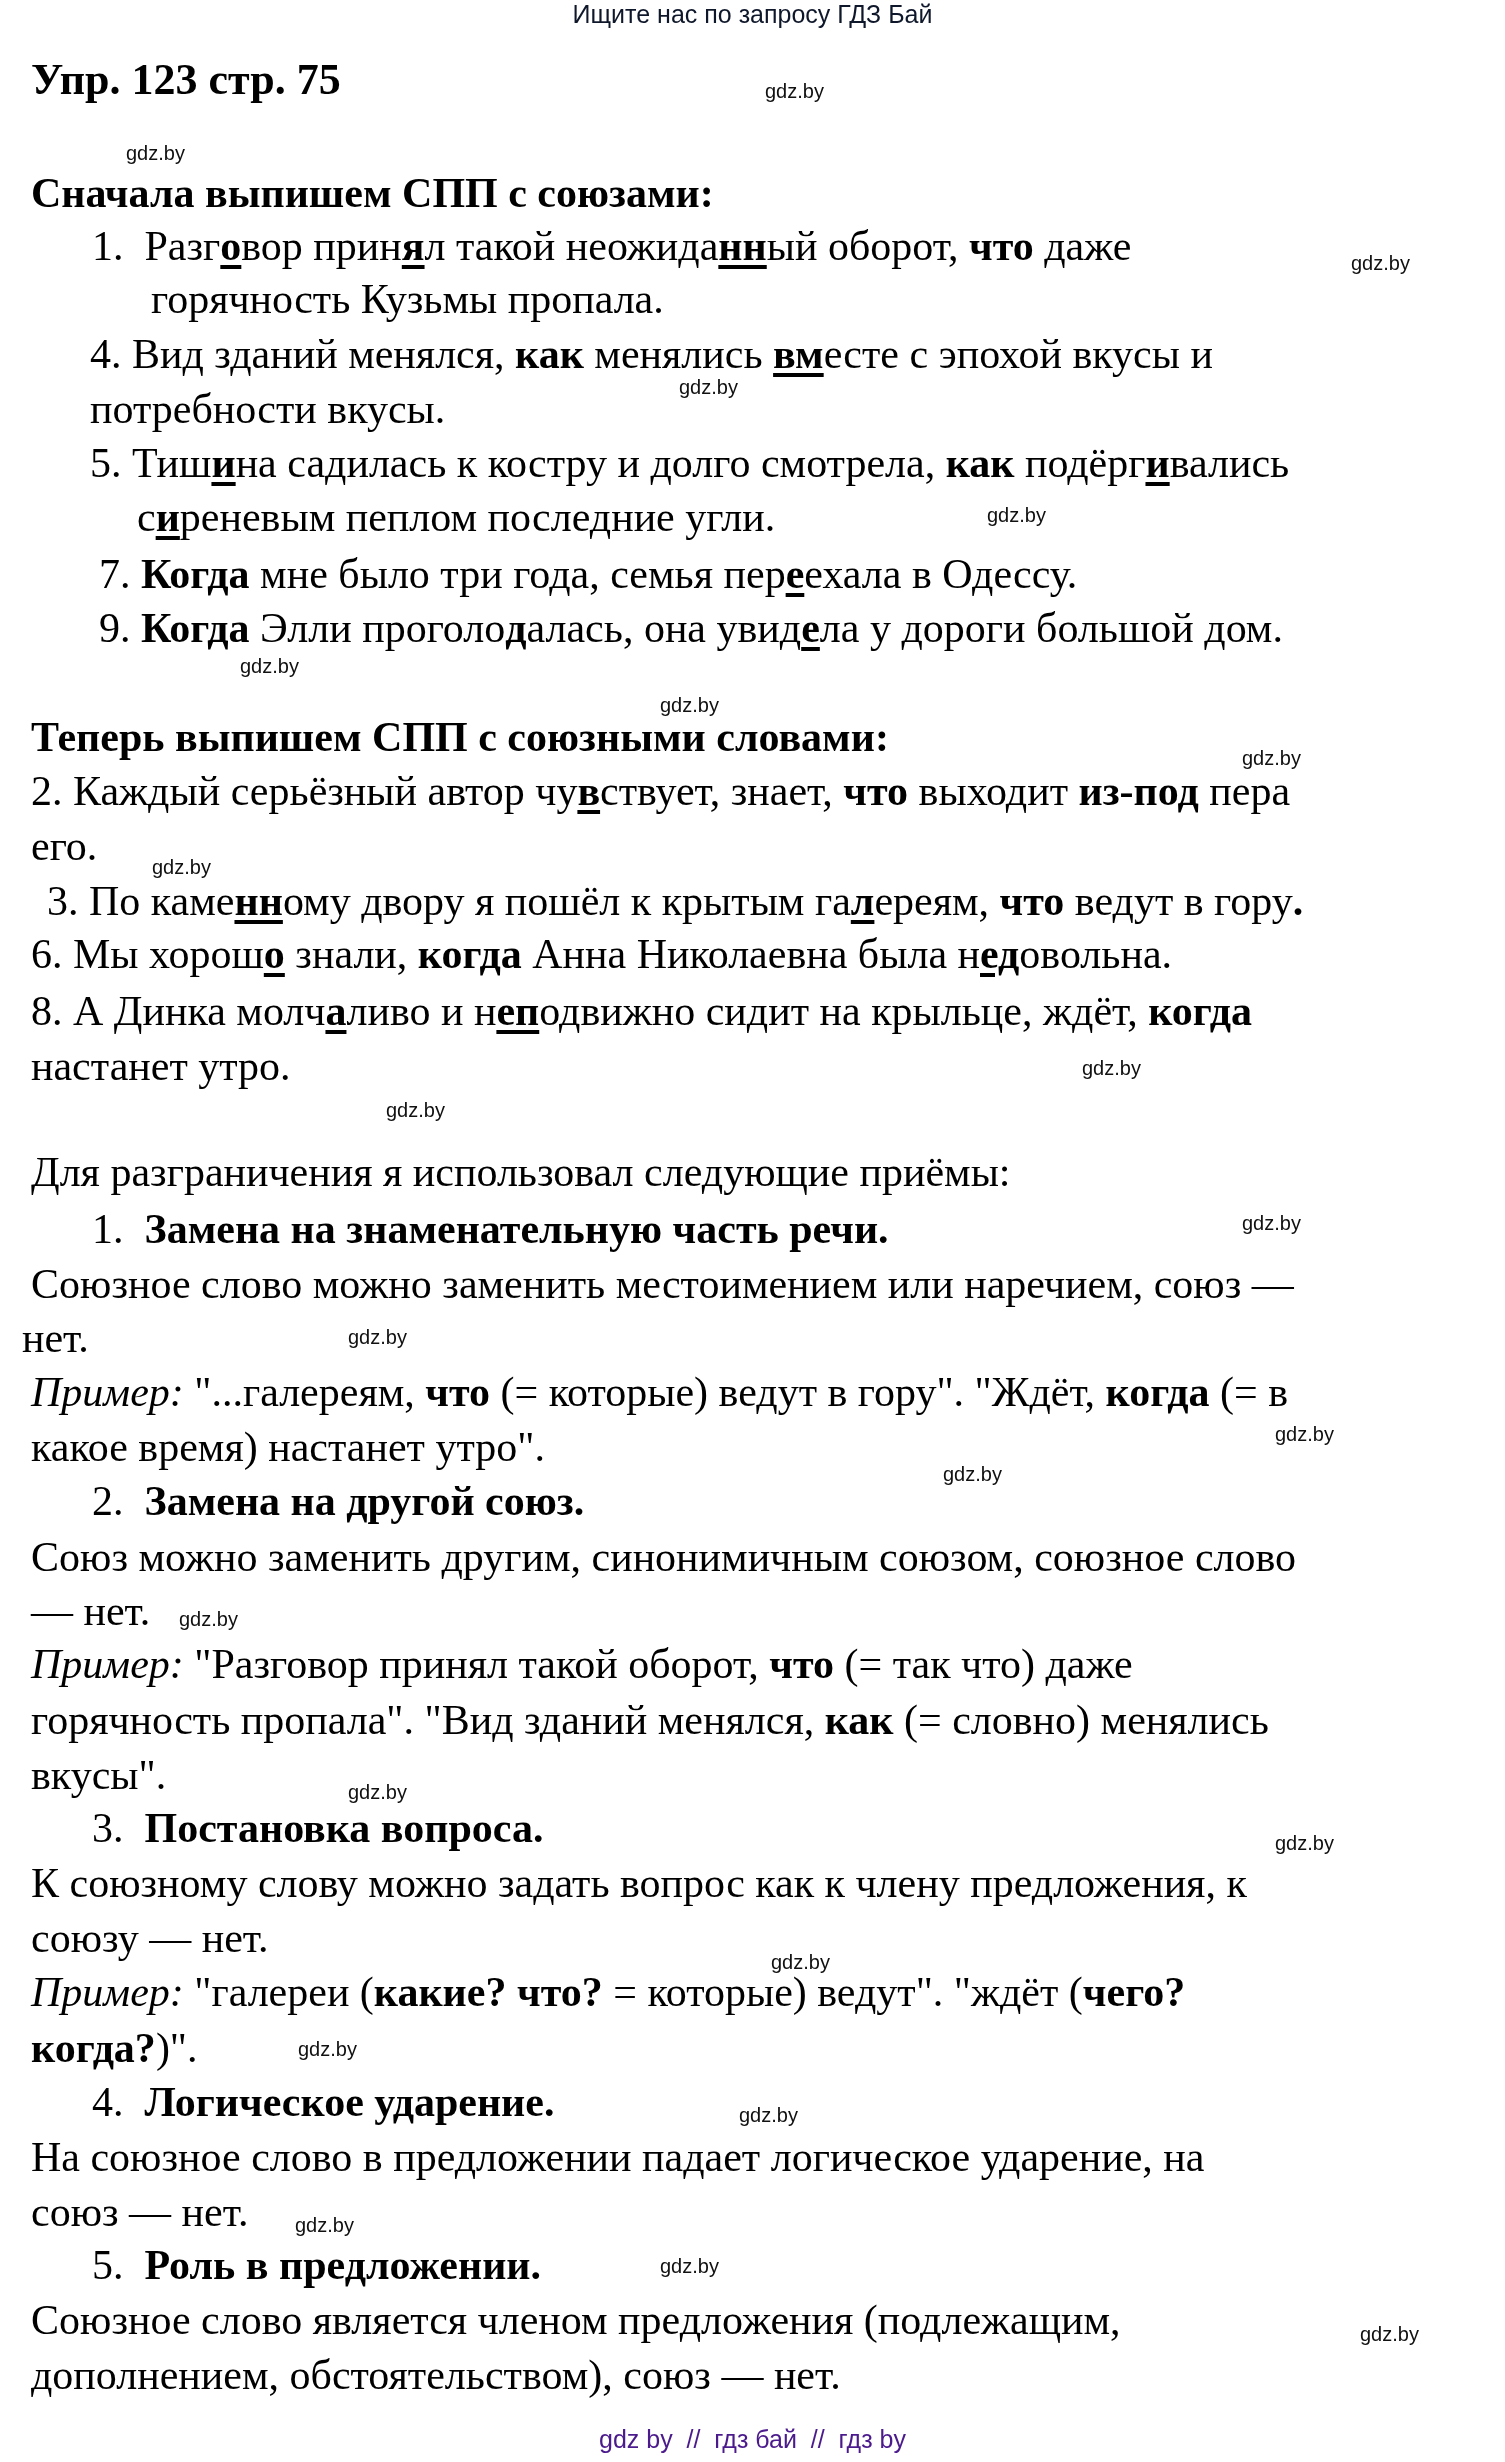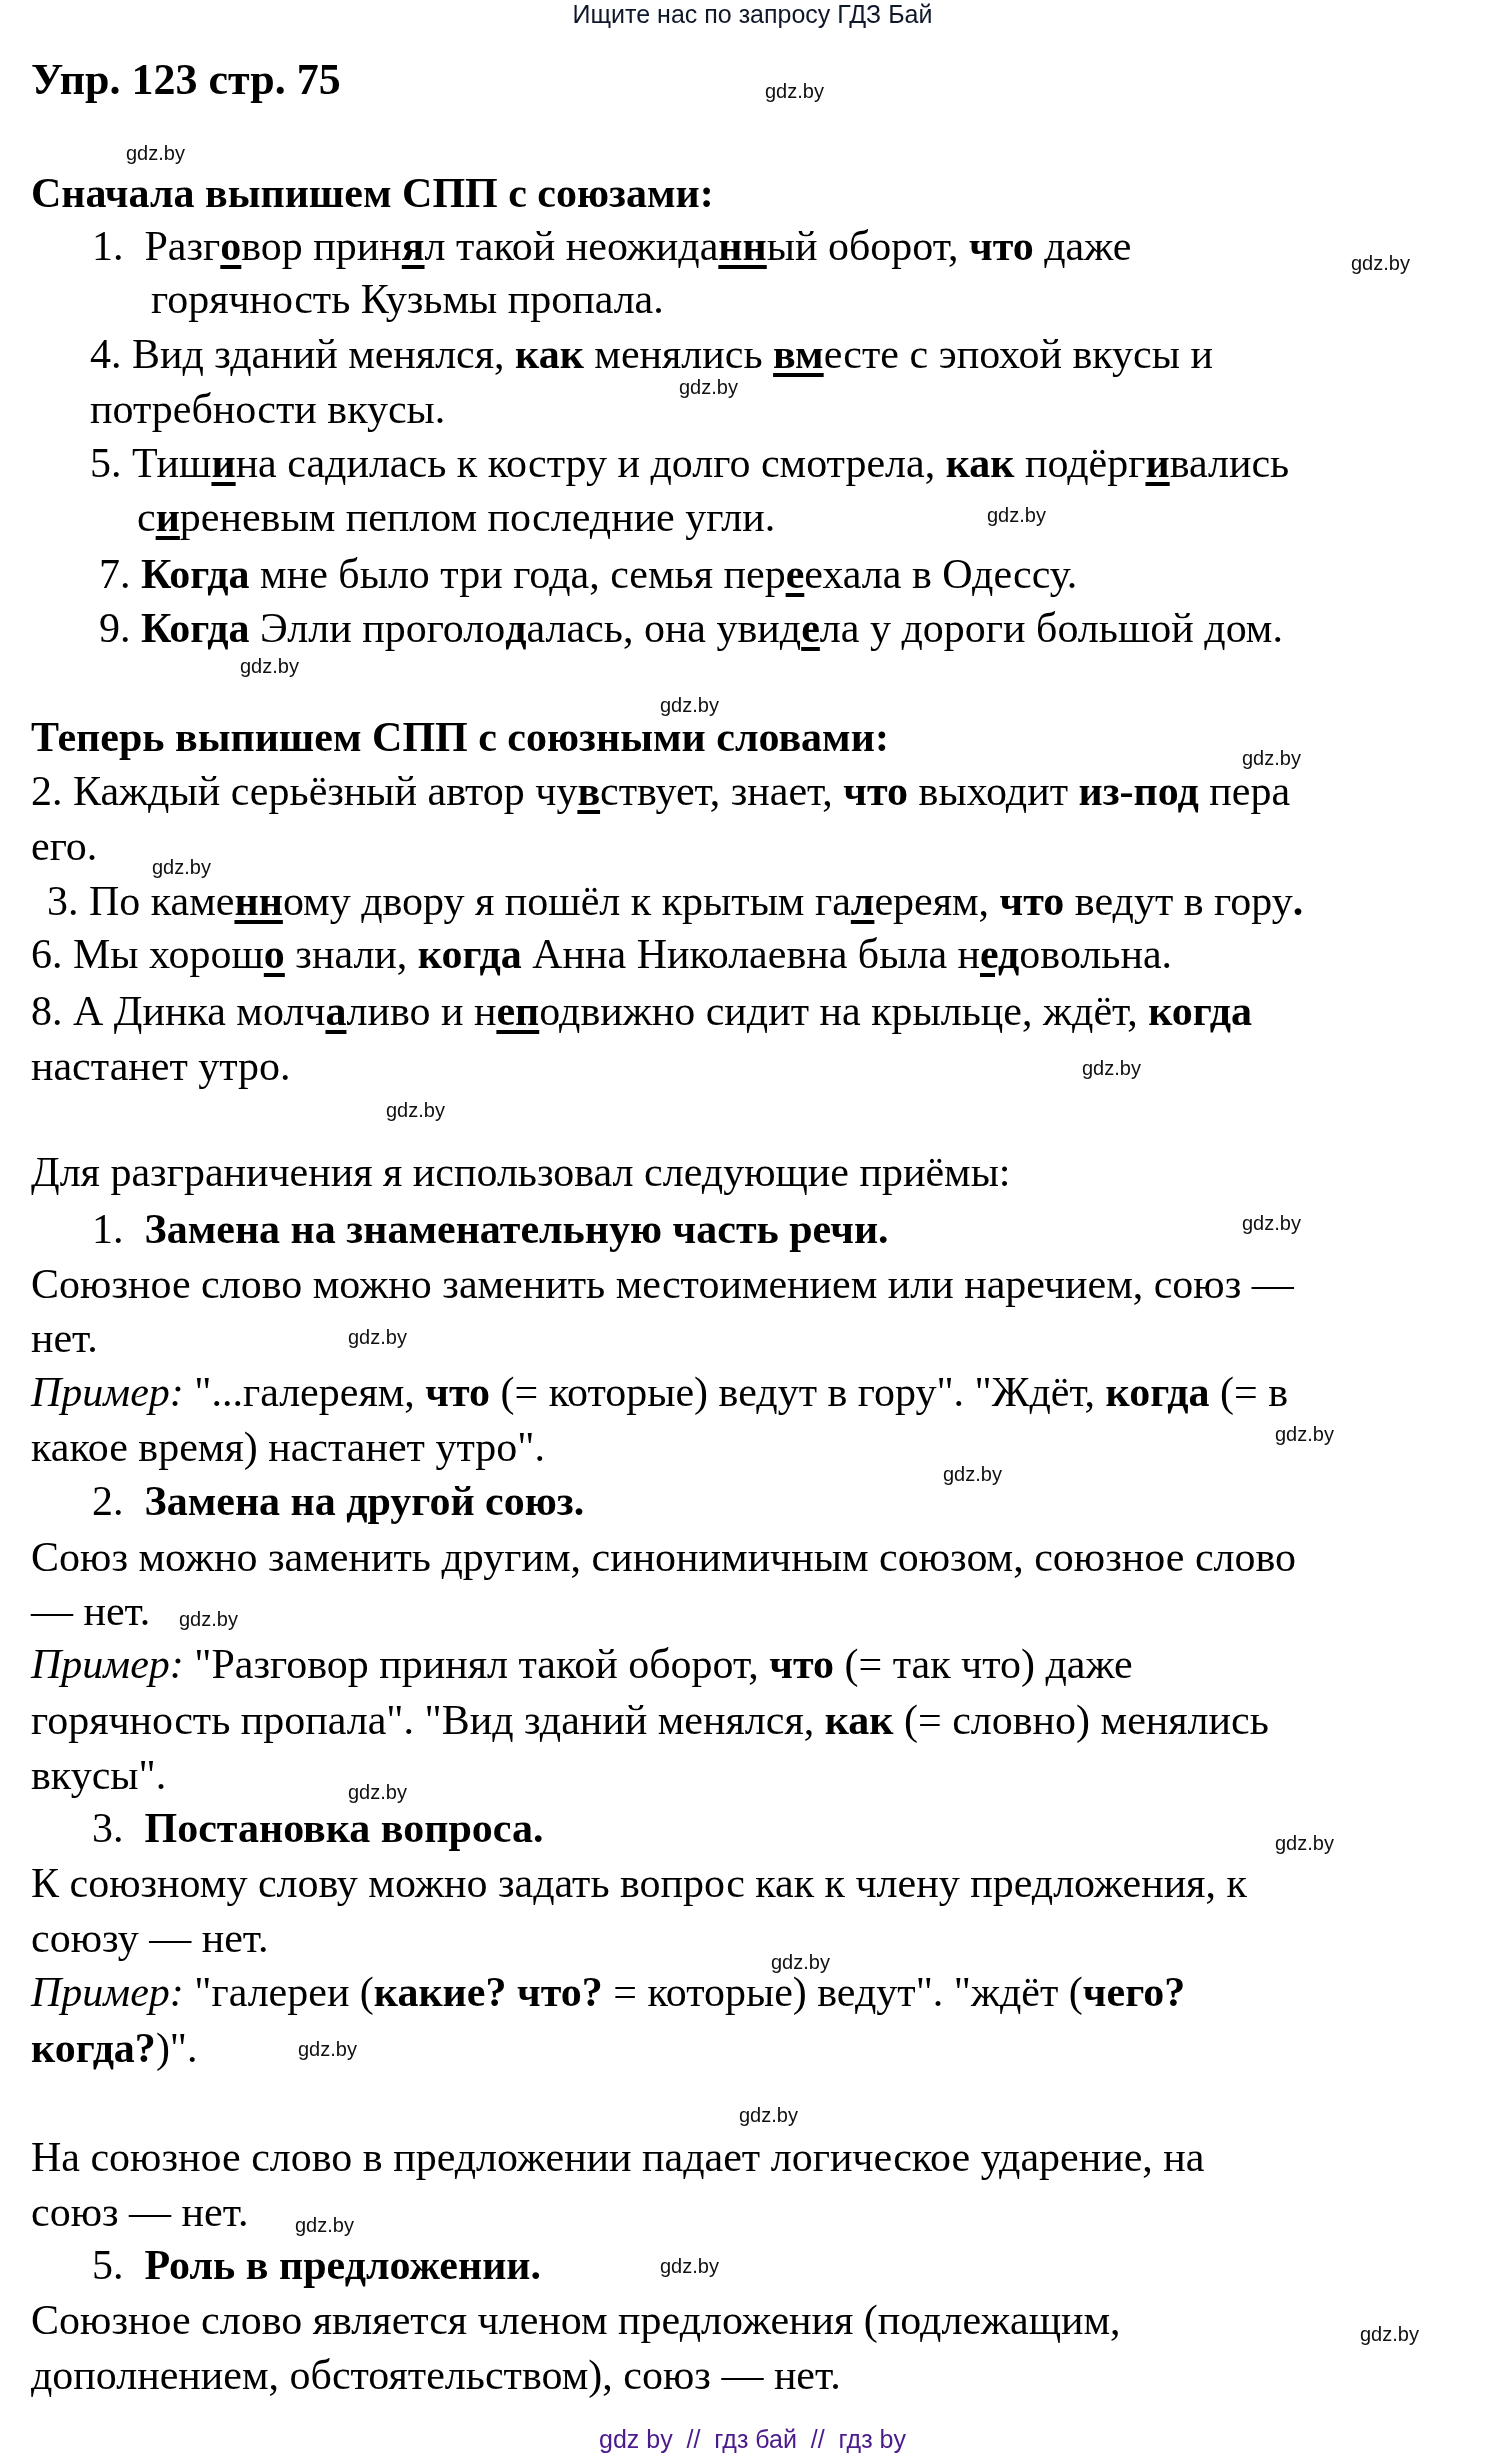--- a/index.html
+++ b/index.html
@@ -74,21 +74,21 @@
     <span>8.</span> <span>А Динка молч</span><span class="u">а</span><span>ливо и н</span><span class="u">еп</span><span>одвижно сидит на крыльце, ждёт, </span><b>когда</b>
   </div>
   <div class="ln" style="left:31px;top:1042px;">настанет утро.</div>
 
   <div class="ln" style="left:31px;top:1148px;">Для разграничения я использовал следующие приёмы:</div>
 
   <div class="ln" style="left:92px;top:1205px;">
     <span>1.</span>&nbsp;&nbsp;<b>Замена на знаменательную часть речи.</b>
   </div>
   <div class="ln" style="left:31px;top:1260px;">Союзное слово можно заменить местоимением или наречием, союз —</div>
-  <div class="ln" style="left:31px;top:1314px;">нет.</div>
+  <div class="ln" style="left:22px;top:1314px;">нет.</div>
   <div class="ln" style="left:31px;top:1368px;">
     <i>Пример:</i><span> "...галереям, </span><b>что</b><span> (= которые) ведут в гору". "Ждёт, </span><b>когда</b><span> (= в</span>
   </div>
   <div class="ln" style="left:31px;top:1423px;">какое время) настанет утро".</div>
 
   <div class="ln" style="left:92px;top:1477px;">
     <span>2.</span>&nbsp;&nbsp;<b>Замена на другой союз.</b>
   </div>
   <div class="ln" style="left:31px;top:1533px;">Союз можно заменить другим, синонимичным союзом, союзное слово</div>
   <div class="ln" style="left:31px;top:1587px;">— нет.</div>
@@ -105,20 +105,23 @@
   </div>
   <div class="ln" style="left:31px;top:1859px;">К союзному слову можно задать вопрос как к члену предложения, к</div>
   <div class="ln" style="left:31px;top:1914px;">союзу — нет.</div>
   <div class="ln" style="left:31px;top:1968px;">
     <i>Пример:</i><span> "галереи (</span><b>какие? что?</b><span> = которые) ведут". "ждёт (</span><b>чего?</b>
   </div>
   <div class="ln" style="left:31px;top:2024px;">
     <b>когда?</b><span>)".</span>
   </div>
 
+  <div class="ln" style="left:92px;top:2078px;">
+    <span>4.</span>&nbsp;&nbsp;<b>Логическое ударение.</b>
+  </div>
   <div class="ln" style="left:31px;top:2133px;">На союзное слово в предложении падает логическое ударение, на</div>
   <div class="ln" style="left:31px;top:2188px;">союз — нет.</div>
 
   <div class="ln" style="left:92px;top:2241px;">
     <span>5.</span>&nbsp;&nbsp;<b>Роль в предложении.</b>
   </div>
   <div class="ln" style="left:31px;top:2296px;">Союзное слово является членом предложения (подлежащим,</div>
   <div class="ln" style="left:31px;top:2351px;">дополнением, обстоятельством), союз — нет.</div>
 
   <div class="wm" style="left:765px;top:77px;">gdz.by</div>

